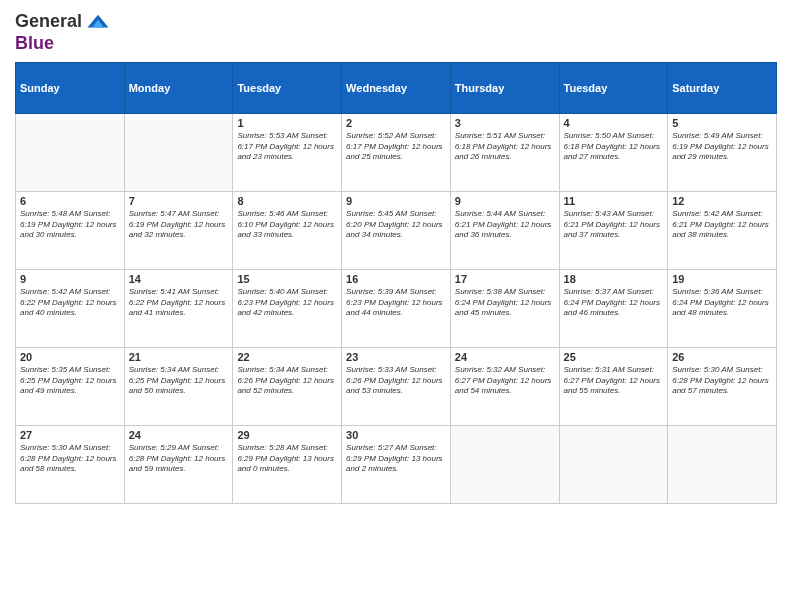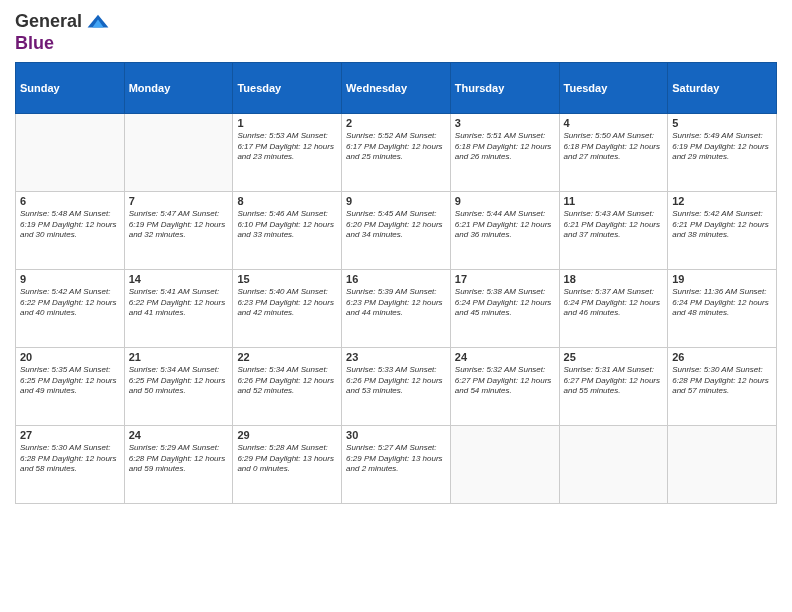--- a/index.html
+++ b/index.html
@@ -232,21 +232,21 @@
 Daylight: 12 hours and 45 minutes.</div>
           </td>
           <td>
             <span class="day-number">18</span>
             <div class="day-info">Sunrise: 5:37 AM
 Sunset: 6:24 PM
 Daylight: 12 hours and 46 minutes.</div>
           </td>
           <td>
             <span class="day-number">19</span>
-            <div class="day-info">Sunrise: 11:36 AM
+            <div class="day-info">Sunrise: 5:36 AM
 Sunset: 6:24 PM
 Daylight: 12 hours and 48 minutes.</div>
           </td>
         </tr>
         <tr>
           <td>
             <span class="day-number">20</span>
             <div class="day-info">Sunrise: 5:35 AM
 Sunset: 6:25 PM
 Daylight: 12 hours and 49 minutes.</div>

